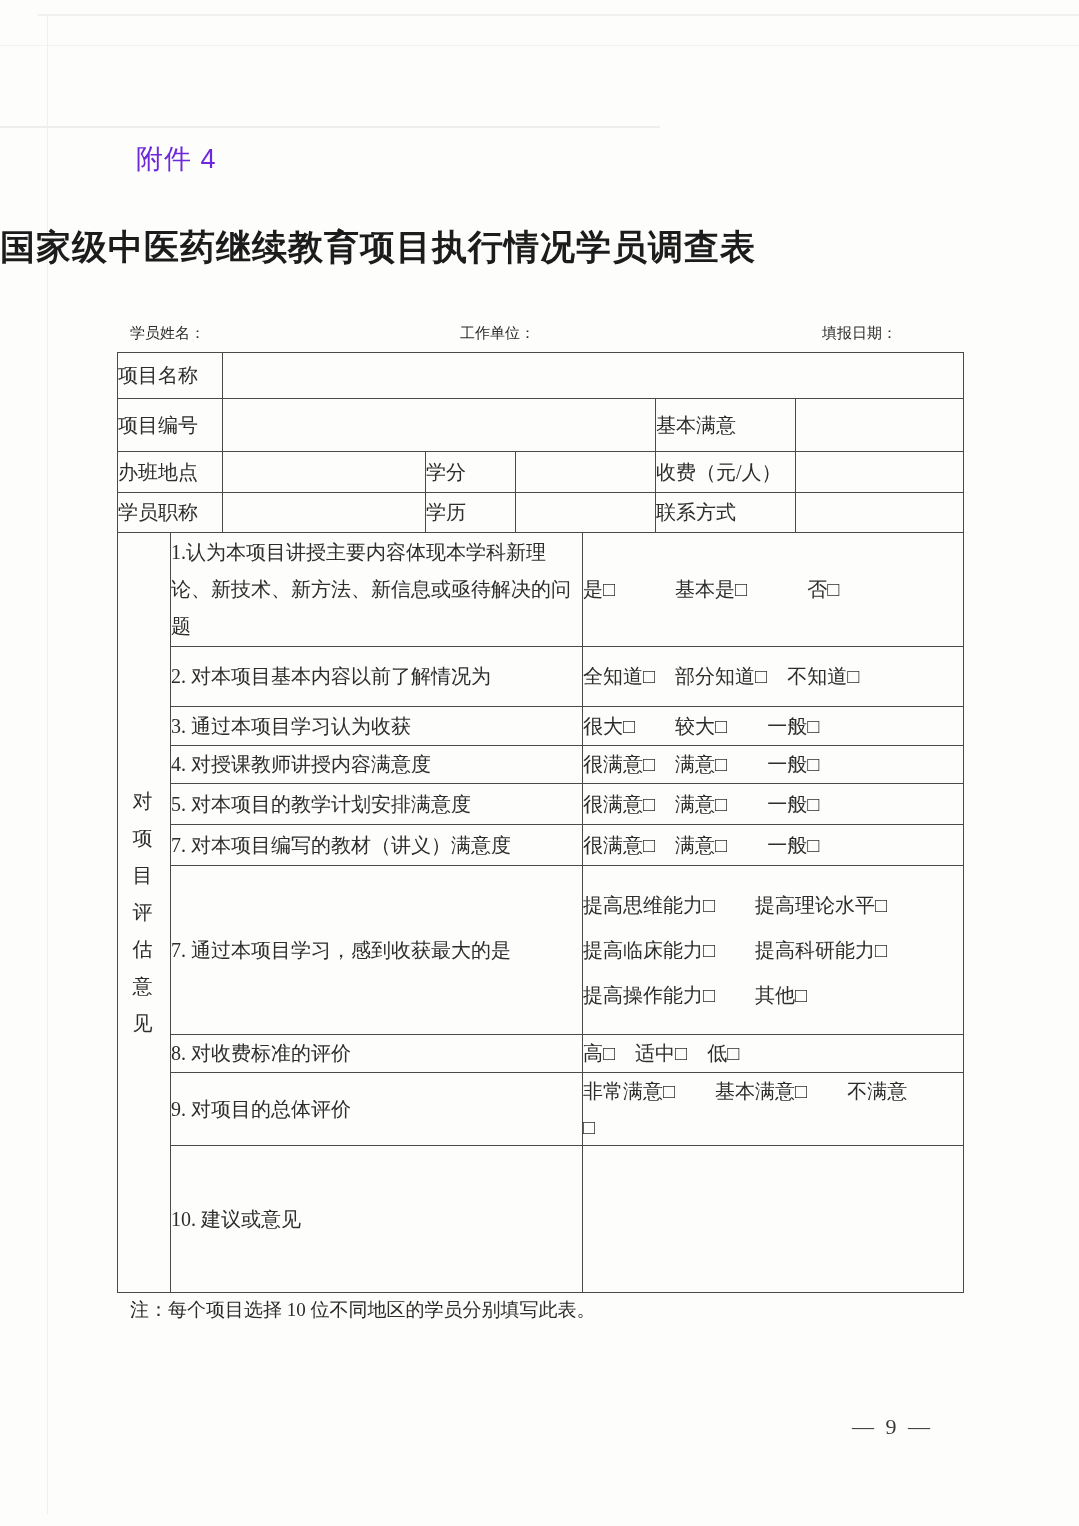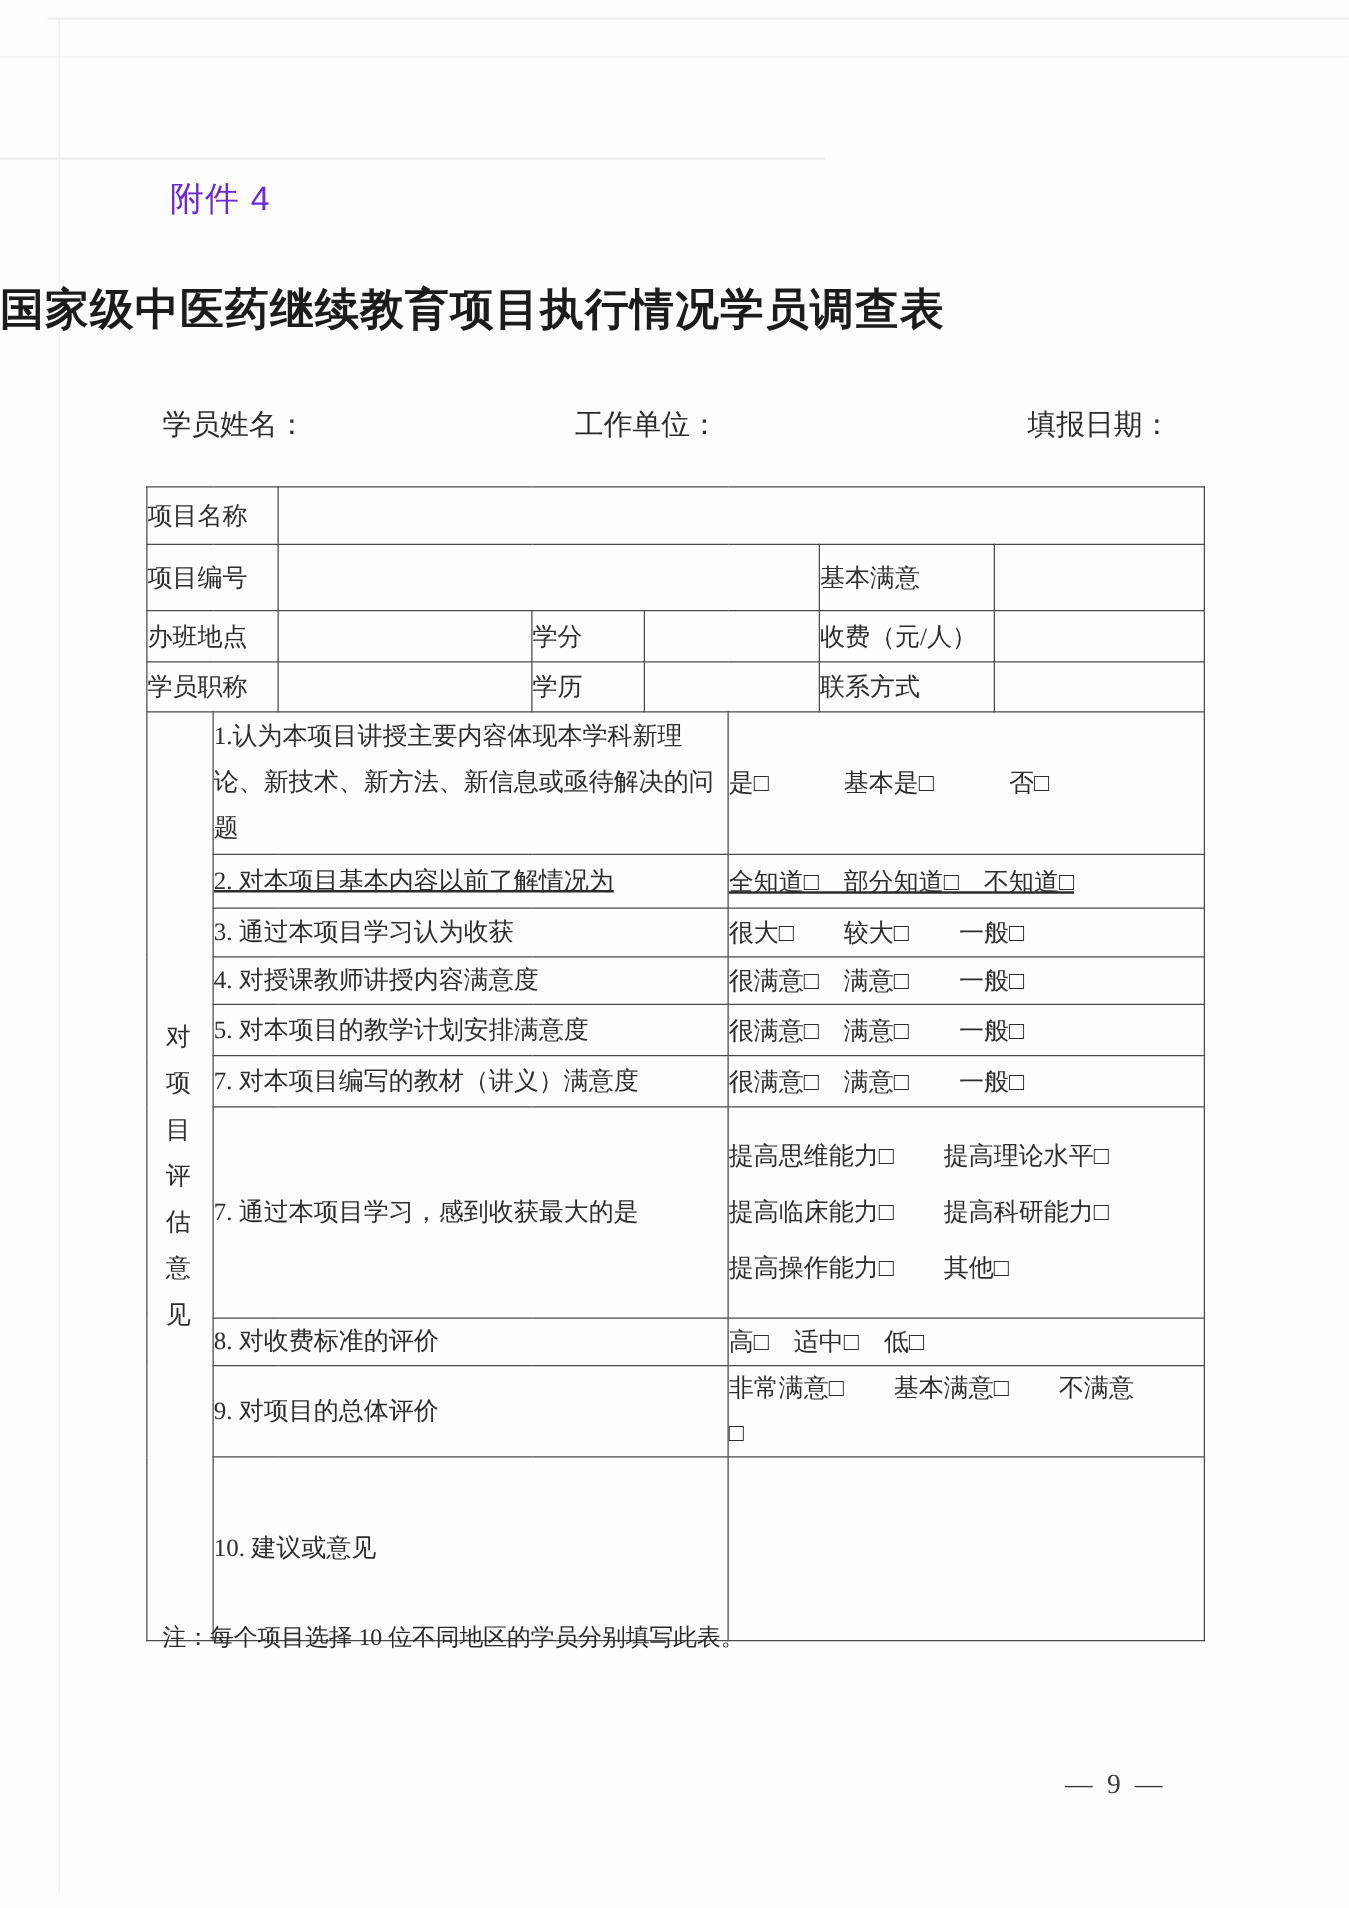--- a/index.html
+++ b/index.html
@@ -20,48 +20,48 @@
     position:absolute;left:136px;top:141px;
     font-family:"Liberation Sans","DejaVu Sans",sans-serif;
     font-size:27px;color:#6d28d9;letter-spacing:1px;
   }
   .doc-title{
     position:absolute;left:0;top:224px;width:1079px;
     text-align:left;
     font-family:"Liberation Sans","DejaVu Sans",sans-serif;
     font-weight:700;font-size:35px;color:#1c1c1c;letter-spacing:1px;
   }
-  .info-line span{position:absolute;top:324px;font-size:23px;color:#2b2b2b;}
+  .info-line span{position:absolute;top:324px;font-size:15px;color:#2b2b2b;}
   .info-line .f1{left:130px;}
   .info-line .f2{left:460px;}
   .info-line .f3{left:822px;}
 
   table.form{
     position:absolute;left:117px;top:352px;
-    width:846px;border-collapse:collapse;table-layout:fixed;margin-top:37px;
+    width:846px;border-collapse:collapse;table-layout:fixed;
   }
   table.form td{
     border:1.5px solid #4a4a4a;
     font-size:20px;color:#2d2d2d;
     vertical-align:middle;
     padding:0;
     overflow:hidden;
   }
   td.lbl{padding-left:10px;}
   td.lblc{padding-left:16px;}
   td.q{padding-left:7px;padding-right:4px;line-height:37px;}
   td.ans{padding-left:11px;padding-right:4px;}
   td.ans .ln{line-height:36px;}
   td.ans .ln7{line-height:45px;}
   .vtext{
     width:1.15em;margin:0 auto;text-align:left;
     word-break:break-all;line-height:37px;font-size:20px;
   }
   tr.r1{height:46px;}  tr.r2{height:53px;}  tr.r3{height:41px;}  tr.r4{height:40px;}
-  tr.r5{height:114px;} tr.r6{height:43px;text-decoration:underline;}  tr.r7{height:39px;}  tr.r8{height:28px;}
+  tr.r5{height:114px;} tr.r6{height:60px;}  tr.r7{height:39px;}  tr.r8{height:28px;}
   tr.r9{height:41px;}  tr.r10{height:41px;} tr.r11{height:169px;}tr.r12{height:37px;}
   tr.r13{height:73px;} tr.r14{height:147px;}
 
   .note{position:absolute;left:130px;top:1297px;font-size:19px;color:#2b2b2b;}
   .page-number{
     position:absolute;left:852px;top:1414px;
     font-size:22px;color:#3a3a3a;letter-spacing:3px;
   }
 </style>
 </head>

